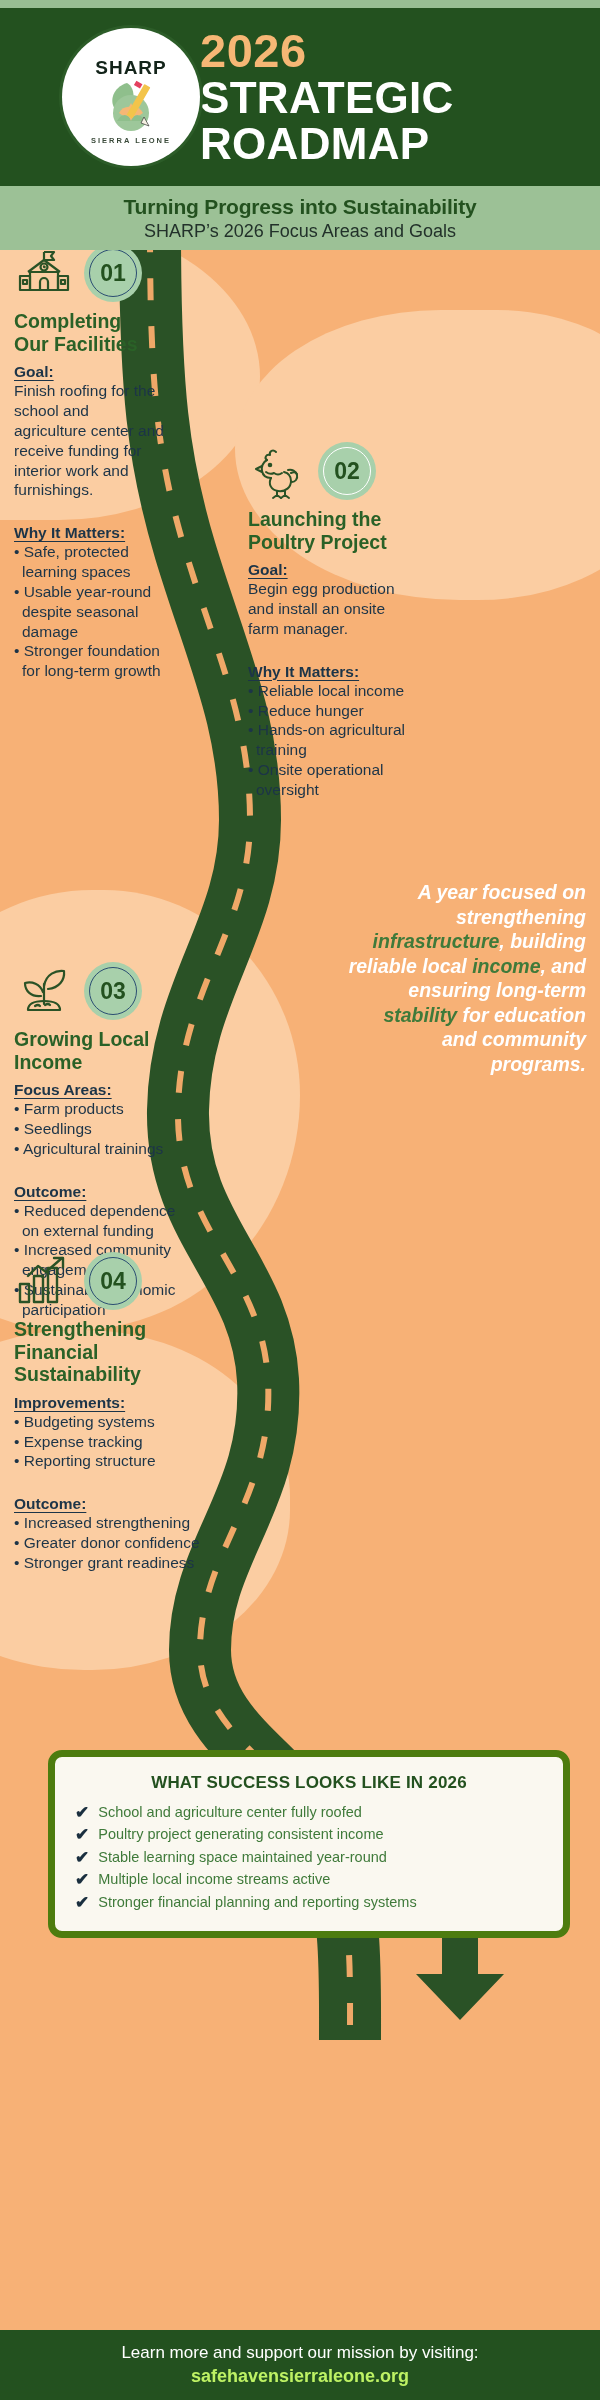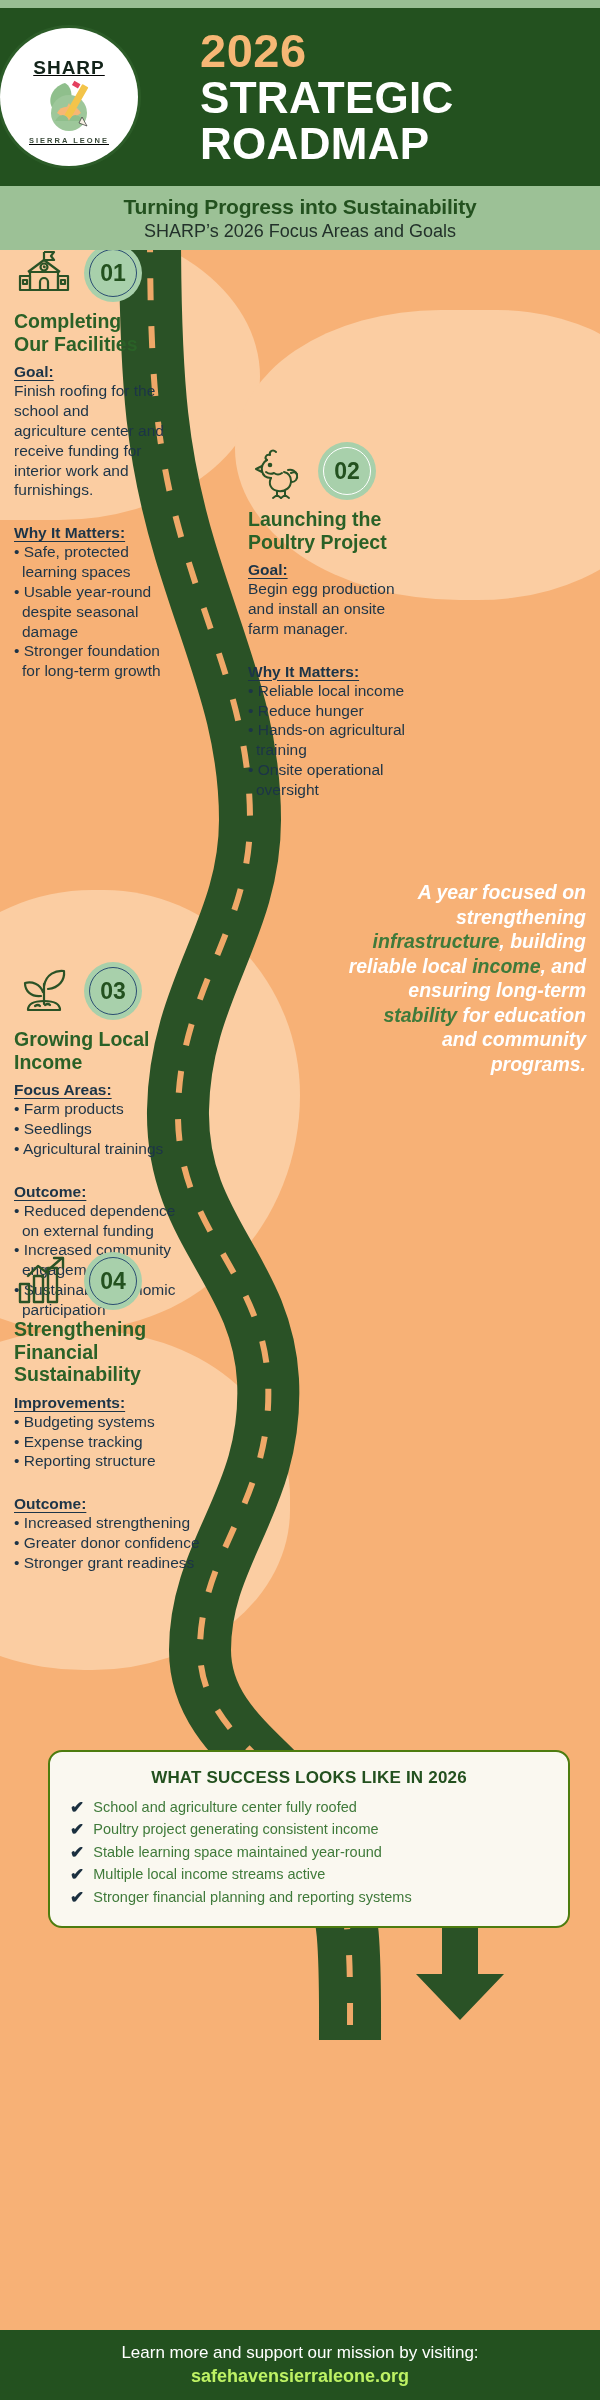--- a/index.html
+++ b/index.html
@@ -22,21 +22,21 @@
     background:#98BE93;
   }
 
   
   .header {
     position: absolute; left:0; top:8px; width:600px; height:178px;
     background:#23511F;
     display:flex; align-items:center;
   }
   .logo-wrap {
-    width: 200px; display:flex; justify-content:flex-start; align-items:center;text-decoration:underline;
+    width: 200px; display:flex; justify-content:flex-end; align-items:center;
   }
   .logo {
     width: 138px; height: 138px; border-radius:50%;
     background:#FFFFFF;
     display:flex; flex-direction:column; align-items:center; justify-content:center;
     position:relative;
     box-shadow: 0 0 0 3px #2c5c28;
   }
   .logo-word {
     font-size: 19px; font-weight:bold; letter-spacing:1px; color:#13241a;
@@ -121,21 +121,21 @@
     text-align:right;
     font-style:italic; font-weight:bold;
     font-size:19.5px; line-height:1.26; color:#FFFFFF;
   }
   .quote em { font-style:italic; color:#3F7A3A; font-weight:bold; }
 
   
   .success {
     position:absolute; left:48px; top:1500px; width:522px;
     background:#FAF8F0;
-    border:2px solid #4d7c0f;
+    border:7px solid #4d7c0f;
     border-radius:14px;
     padding:16px 20px 18px 20px;
   }
   .success h3 {
     font-size:17px; font-weight:bold; color:#23511F; text-align:center;
     letter-spacing:0.2px; margin-bottom:8px;
   }
   .success ul { list-style:none; }
   .success li {
     display:flex; align-items:center; gap:9px;

